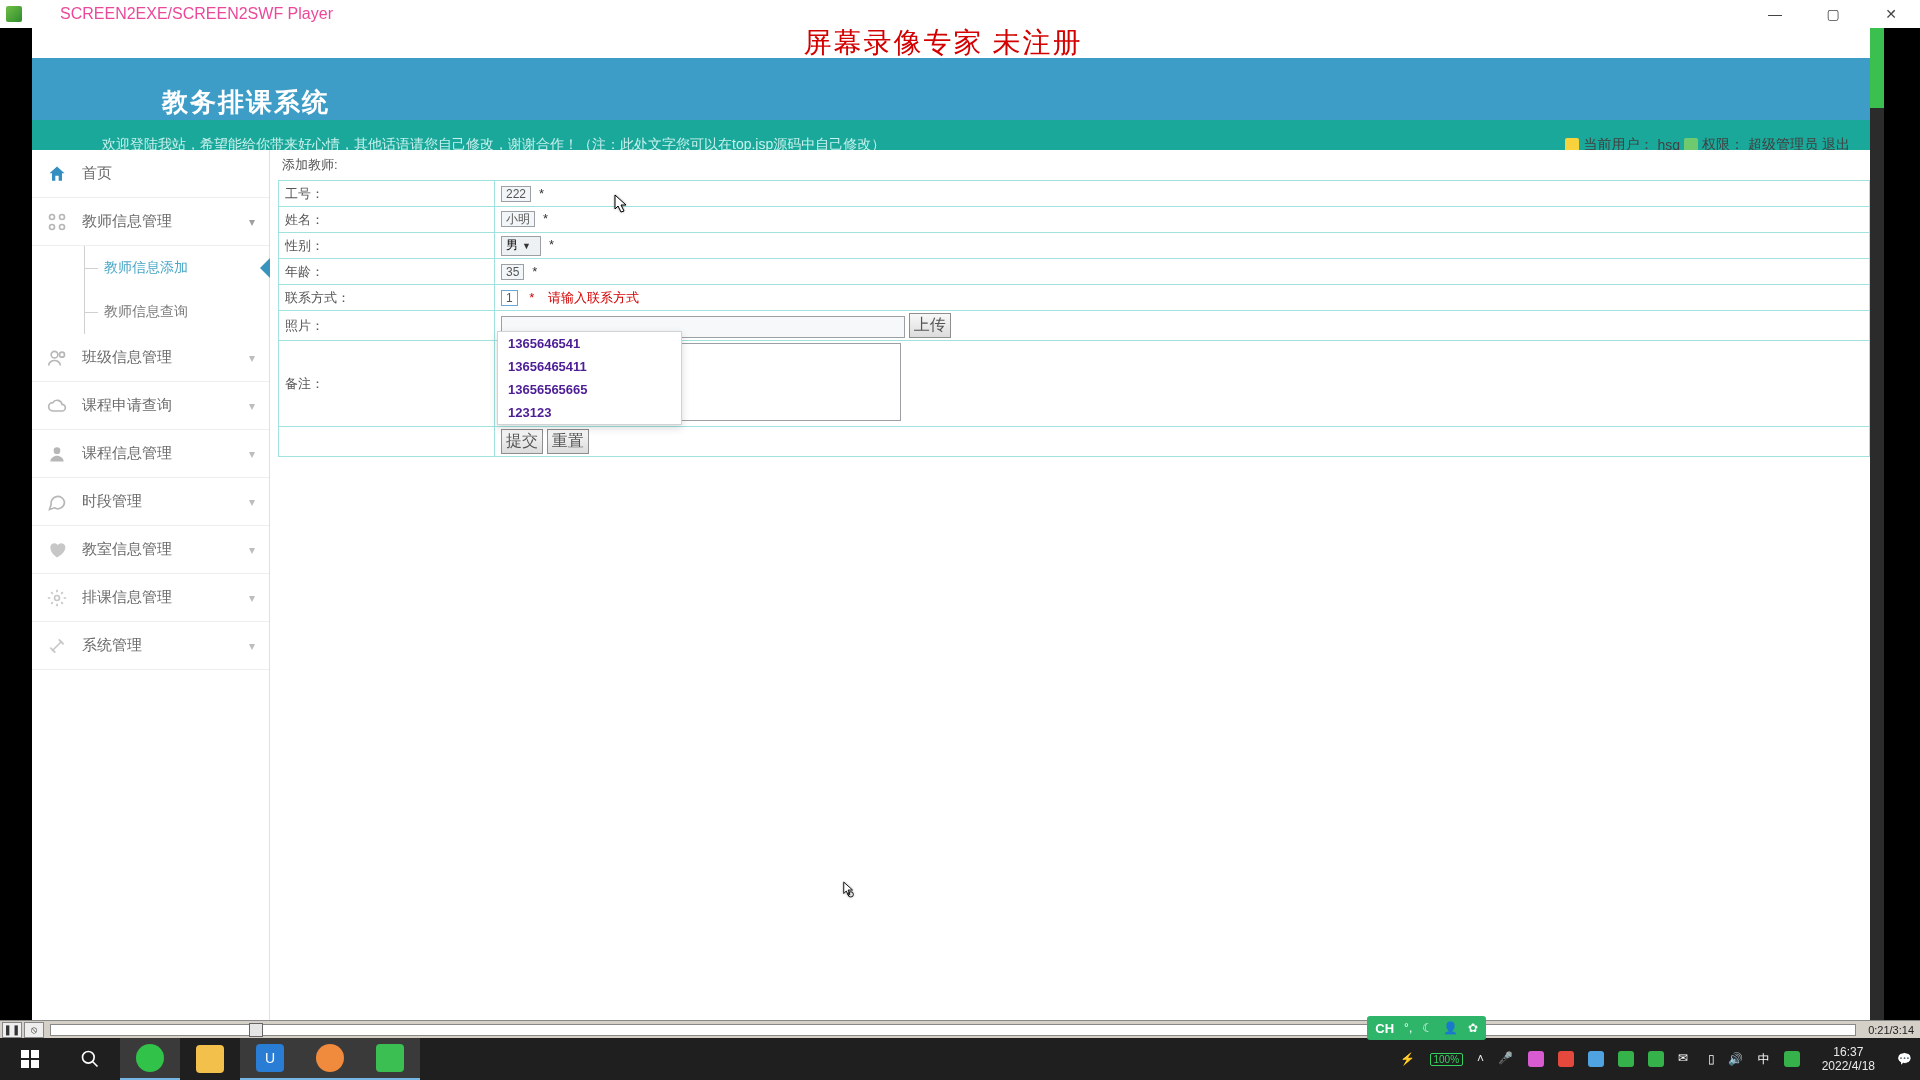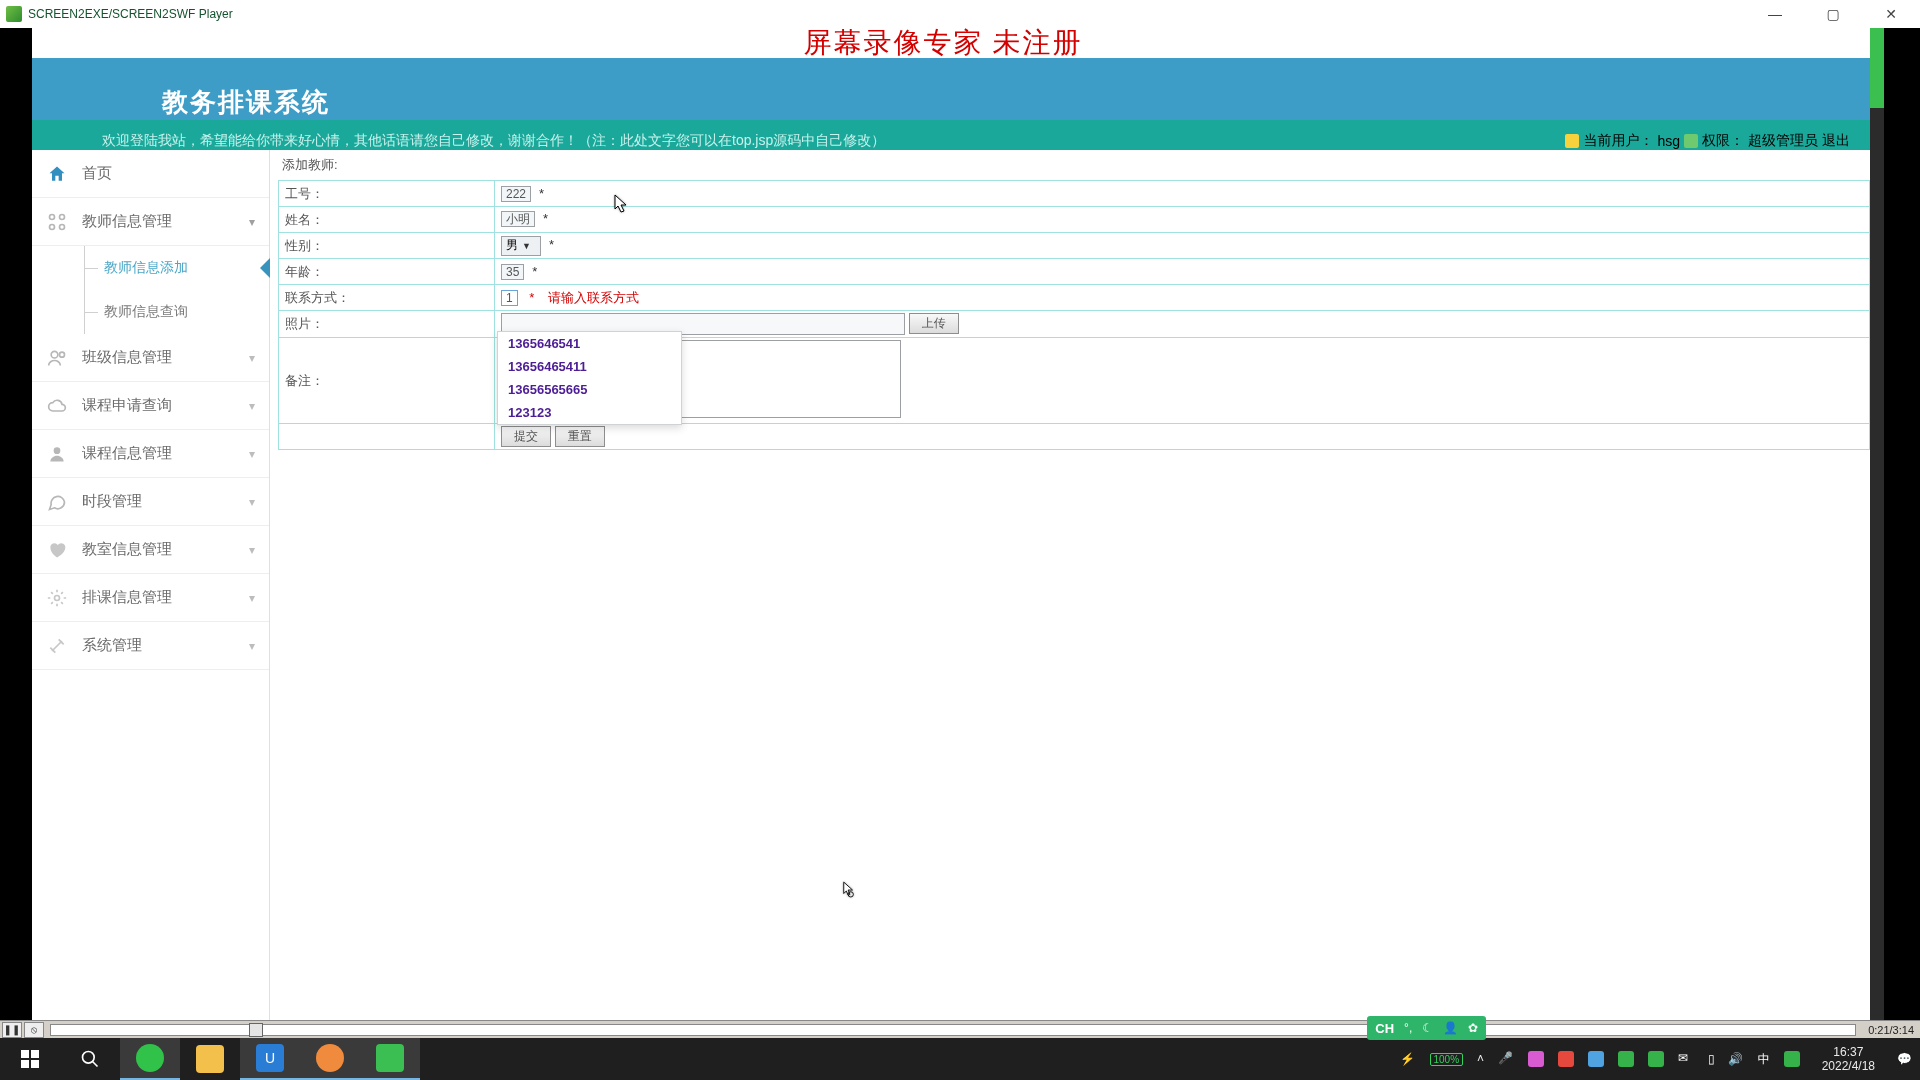--- a/index.html
+++ b/index.html
@@ -1,38 +1,38 @@
 <!DOCTYPE html>
 <html><head>
 <meta charset="utf-8">
 <style>
 * { margin: 0; padding: 0; box-sizing: border-box; font-family: "Microsoft YaHei", Arial, sans-serif; }
 body { background: #000; width: 1920px; height: 1080px; overflow: hidden; position: relative; }
 
 
 .titlebar { height: 28px; background: #fff; display: flex; align-items: center; padding: 0 6px; position: relative; }
 .titlebar .app-icon { width: 16px; height: 16px; background: linear-gradient(135deg,#6fbf45,#2e8b2e); border-radius: 2px; margin-right: 6px; }
-.titlebar .title { font-size: 12px; color: #14532d; }
+.titlebar .title { font-size: 16px; color: #ec4899; margin-left: 32px; }
 .winbtns { position: absolute; right: 0; top: 0; display: flex; }
 .winbtn { width: 58px; height: 28px; display: flex; align-items: center; justify-content: center; font-size: 14px; color: #444; }
 
 
 .stage-wrap { position: absolute; top: 28px; left: 0; right: 0; bottom: 42px; background: #000; }
 .stage { position: absolute; top: 0; left: 32px; right: 50px; bottom: 20px; background: #fff; }
 
 
 .watermark { color: #d40000; font-family: "SimSun", serif; font-size: 28px; font-weight: 400; text-align: center; letter-spacing: 2px; }
 
 
 .banner { background: #3d9dc7; height: 62px; display: flex; align-items: flex-end; padding-left: 130px; }
 .banner-title { color: #fff; font-size: 26px; font-weight: 600; letter-spacing: 2px; font-family: "SimSun","KaiTi",serif; }
 
 
-.subheader { background: #1aa89a; color: #c7f2ed; font-size: 14px; height: 30px; display: flex; align-items: flex-end; padding: 0 20px 0 70px; justify-content: space-between; }
-.subheader .right { display: flex; align-items: center; gap: 4px; color: #000000; }
+.subheader { background: #1aa89a; color: #c7f2ed; font-size: 14px; height: 30px; display: flex; align-items: flex-start; padding: 16px 20px 0 70px; justify-content: space-between; }
+.subheader .right { display: flex; align-items: center; gap: 4px; color: #404040; }
 .sh-icon { width: 14px; height: 14px; display: inline-block; background: #f7d23c; border-radius: 2px; position: relative; }
 .sh-icon2 { width: 14px; height: 14px; display: inline-block; background: #6fc96f; border-radius: 2px; }
 
 
 .layout { display: flex; height: calc(100% - 92px); }
 .sidebar { width: 238px; background: #fff; border-right: 1px solid #e0e0e0; }
 .content { flex: 1; background: #fff; position: relative; padding: 4px 0 0 8px; overflow: hidden; }
 
 
 .nav-item { height: 48px; display: flex; align-items: center; padding: 0 14px; font-size: 15px; color: #6b6b6b; border-bottom: 1px solid #eee; position: relative; cursor: pointer; }
@@ -56,21 +56,21 @@
 .form-table td.label { width: 216px; color: #555; }
 .form-table td.field { background: #fff; }
 .txt { width: 184px; height: 20px; border: 1px solid #9ca0a4; background: #f3f6f8; font-size: 12px; color: #555; padding: 0 4px; }
 .txt.focus { background: #fff; border-color: #6aa5d8; }
 .sel { width: 40px; height: 20px; border: 1px solid #9ca0a4; background: #eef1f3; font-size: 12px; display: inline-flex; align-items: center; padding: 0 4px; }
 .sel .tri { margin-left: 4px; font-size: 9px; color: #333; }
 .star { color: #333; margin-left: 8px; font-size: 13px; }
 .star.red { color: #d40000; }
 .hint { color: #d40000; font-size: 13px; margin-left: 10px; }
 .photo-path { width: 404px; height: 22px; border: 1px solid #9ca0a4; background: #f7f8f9; display: inline-block; vertical-align: middle; }
-.btn { border: 1px solid #8e8e8e; background: linear-gradient(#f8f8f8,#dcdcdc); font-size: 12px; padding: 1px 12px; color: #555; cursor: pointer; }
+.btn { border: 1px solid #8e8e8e; background: linear-gradient(#f8f8f8,#dcdcdc); font-size: 16px; padding: 1px 4px; color: #555; cursor: pointer; }
 .remark { width: 400px; height: 78px; border: 1px solid #9ca0a4; background: #fff; resize: none; }
 
 
 .ac { position: absolute; width: 185px; background: #fff; border: 1px solid #cfd3d6; box-shadow: 0 3px 8px rgba(0,0,0,.15); z-index: 50; }
 .ac-item { padding: 4px 10px; font-size: 13px; font-weight: 700; color: #4c1d95; cursor: pointer; }
 
 
 .cursor-arrow { position: absolute; width: 14px; height: 20px; z-index: 200; pointer-events: none; }
 .cursor-arrow svg { width: 14px; height: 20px; filter: drop-shadow(0 0 1px rgba(0,0,0,.4)); }
 

